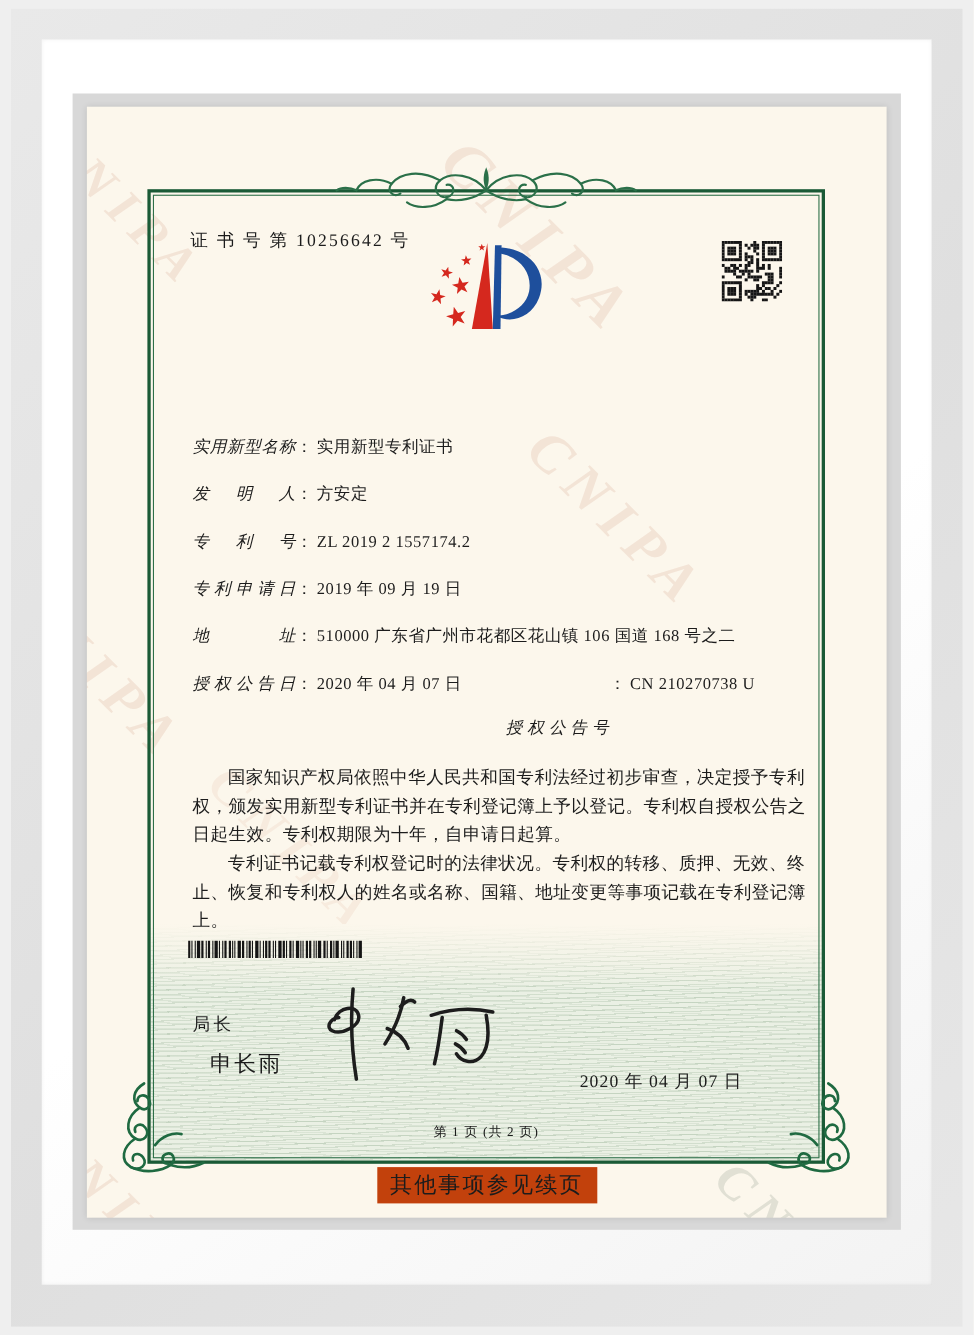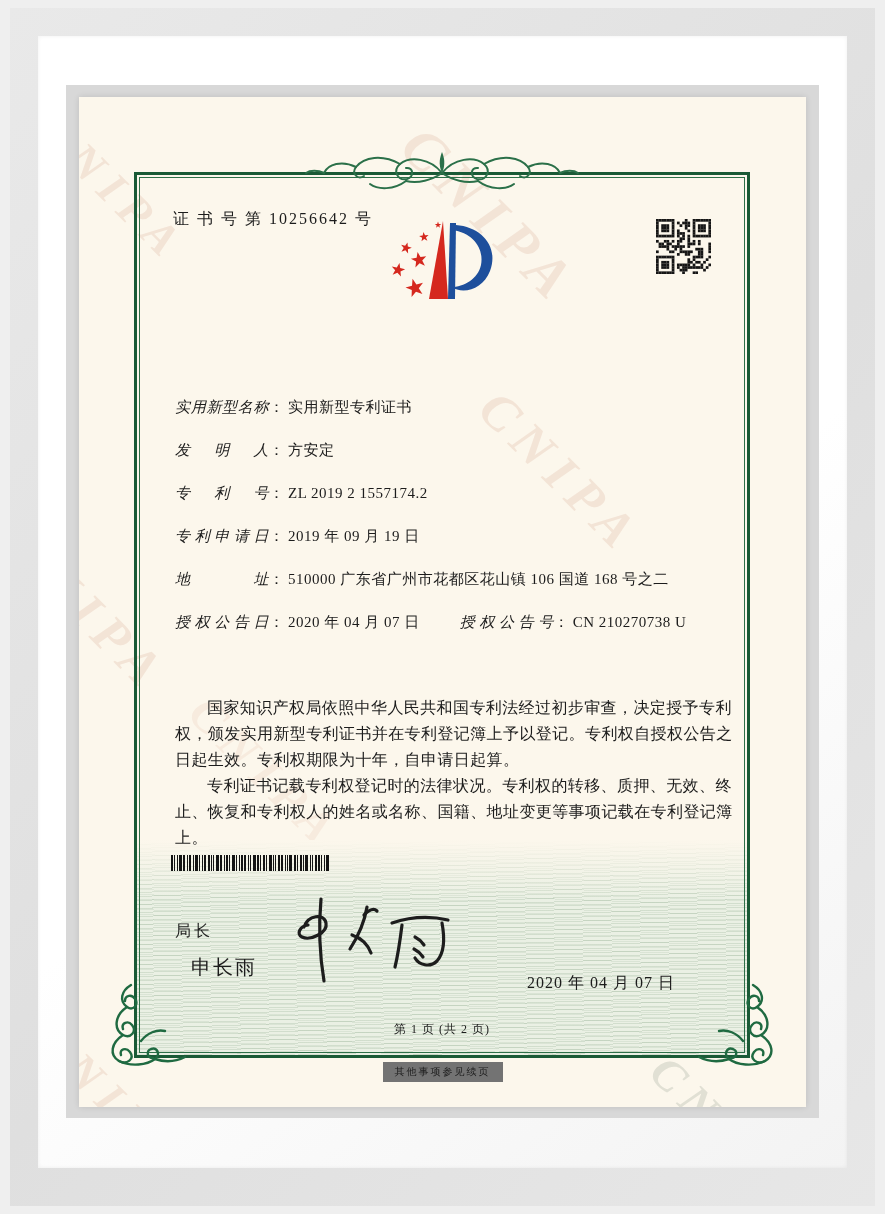--- a/index.html
+++ b/index.html
@@ -32,31 +32,31 @@
   .cert-no{position:absolute;left:94px;top:112px;font-size:16px;letter-spacing:2px;}
   .logo{position:absolute;left:306px;top:116px;width:122px;height:94px;}
   .qr{position:absolute;left:577px;top:122px;width:55px;height:55px;}
   .title{position:absolute;left:55px;right:56px;top:210px;margin:0;text-align:center;
          font-size:37px;font-weight:bold;letter-spacing:6px;}
   .fields{position:absolute;left:96px;top:300px;right:40px;}
   .frow{margin-bottom:22px;font-size:15px;line-height:21px;letter-spacing:.5px;white-space:nowrap;}
   .flabel{display:inline-block;width:94px;text-align:justify;text-align-last:justify;vertical-align:top;font-style:italic;}
   .fcolon{display:inline-block;width:14px;}
   .fvalue{margin-left:5px;}
-  .g2{margin-left:40px;}
+  .g2{margin-left:40px;margin-top:40px;}
   .paras{position:absolute;left:96px;top:598px;width:566px;}
   .paras p{margin:0;text-indent:2em;font-size:16px;line-height:26px;letter-spacing:.4px;}
   .barcode{position:absolute;left:92px;top:758px;width:162px;height:16px;}
   .signer-title{position:absolute;left:96px;top:824px;font-size:16px;letter-spacing:3px;}
   .signer-name{position:absolute;left:112px;top:857px;font-size:20px;letter-spacing:2px;}
   .signature{position:absolute;left:185px;top:796px;}
   .sign-date{position:absolute;left:448px;top:876px;font-size:16px;letter-spacing:1px;}
   .page-info{position:absolute;left:55px;right:56px;top:924px;text-align:center;font-size:12px;letter-spacing:1px;}
   .cont-note{position:absolute;left:0;right:0;top:964px;text-align:center;}
-  .cont-note span{display:inline-block;background:#737373;padding:3px 12px;font-size:10px;letter-spacing:2px;}
+  .cont-note span{display:inline-block;background:#c2410c;padding:3px 12px;font-size:20px;letter-spacing:2px;}
   .ornament{position:absolute;pointer-events:none;}
 </style>
 </head>
 <body>
 
 <div class="stage">
   <div class="frame-grey"></div>
   <div class="frame-white"></div>
   <div class="frame-mat"></div>
 

